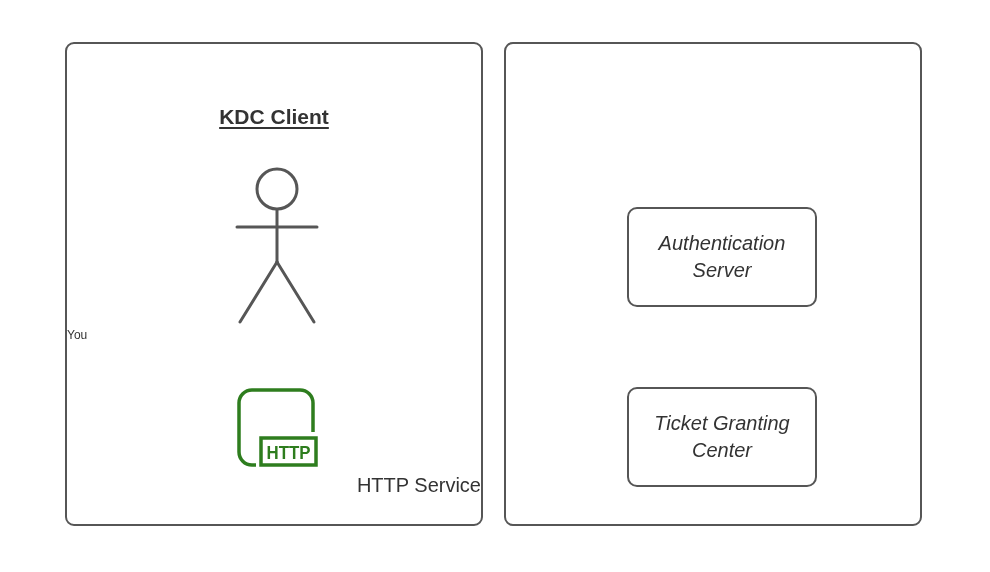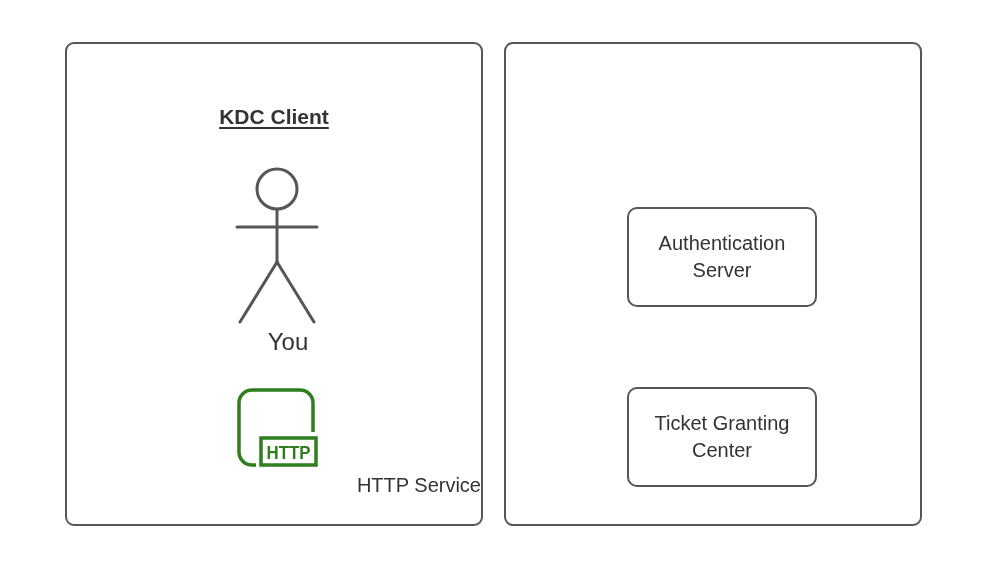--- a/index.html
+++ b/index.html
@@ -60,24 +60,23 @@
   }
   .stick {
     stroke: var(--outline);
     stroke-width: 3;
     fill: none;
     stroke-linecap: round;
   }
   .actor-label {
     position: absolute;
     top: 284px;
-    left: 14px;
+    left: 0;
     width: 100%;
-    text-align: center;
-    font-size: 24px;
+    font-size: 12px;
     color: var(--text);
   }
 
   .http-svg {
     position: absolute;
     left: 165px;
     top: 342px;
   }
   .http-shape {
     stroke: var(--accent-green);
@@ -109,20 +108,21 @@
     border: 2px solid var(--outline);
     border-radius: 10px;
     background: var(--background);
     display: flex;
     align-items: center;
     justify-content: center;
     text-align: center;
     font-size: 20px;
     line-height: 27px;
     color: var(--text);
+    font-style: italic;
   }
   .node-box span { display: inline-block; max-width: 160px; }
   .node-box.auth { top: 163px; }
   .node-box.tgs  { top: 343px; }
 </style>
 </head>
 <body>
 
 <div class="canvas">
 

